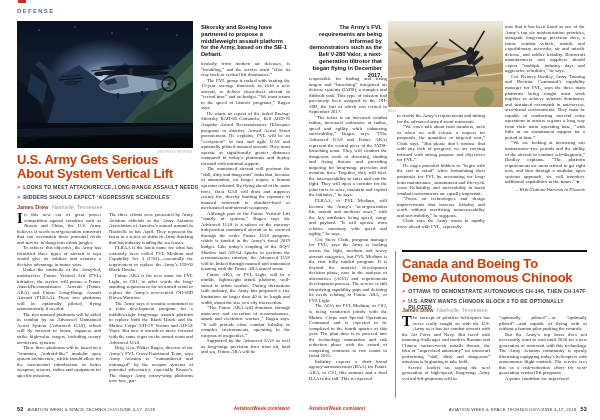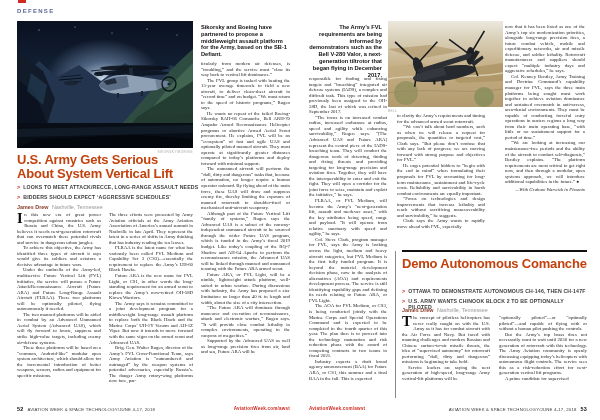--- a/index.html
+++ b/index.html
@@ -234,21 +234,22 @@
         <p class="para">Col. Kenney Bentley, Army Training and Doctrine Command’s capability manager for FVL, says the three main platforms being sought must work together to achieve aviation dominance and sustained overmatch in anti-access, area-denial environments. They must be capable of conducting forceful entry operations in austere regions a long way from their main operating base, “with little or no sustainment support for a period of time.”</p>
         <p class="para">“We are looking at increasing our maintenance-free periods and the ability of the aircraft to conduct self-diagnosis,” Bentley explains. “The platform requirements are most critical to get right now, and then through a modular, open systems approach, we will introduce additional capabilities in the future.” ●</p>
       </div>
     <div class="tagline">—With Graham Warwick in Phoenix</div>
   </div>
 
   <div class="abs vrule" style="left:395px;top:251px;height:147px;"></div>
   <div class="abs topbar" style="left:402px;top:250px;width:185px;height:2.4px;"></div>
 
   <div class="abs headline" style="left:402px;top:257px;width:185px;">
-    <div>Demo Autonomous Comanche</div>
+    <div>Canada and Boeing To</div>
+    <div>Demo Autonomous Chinook</div>
   </div>
   <div class="abs bullet-row" style="left:402px;top:288px;width:185px;">
     <span class="bullet-mark">&gt;</span>
     <span class="bullet-text">OTTAWA TO DEMONSTRATE AUTONOMOUS CH-146, THEN CH-147F</span>
   </div>
   <div class="abs bullet-row" style="left:402px;top:297.5px;width:185px;">
     <span class="bullet-mark">&gt;</span>
     <span class="bullet-text">U.S. ARMY WANTS CHINOOK BLOCK 2 TO BE OPTIONALLY PILOTED</span>
   </div>
   <div class="abs byline" style="left:402px;top:306.5px;">

